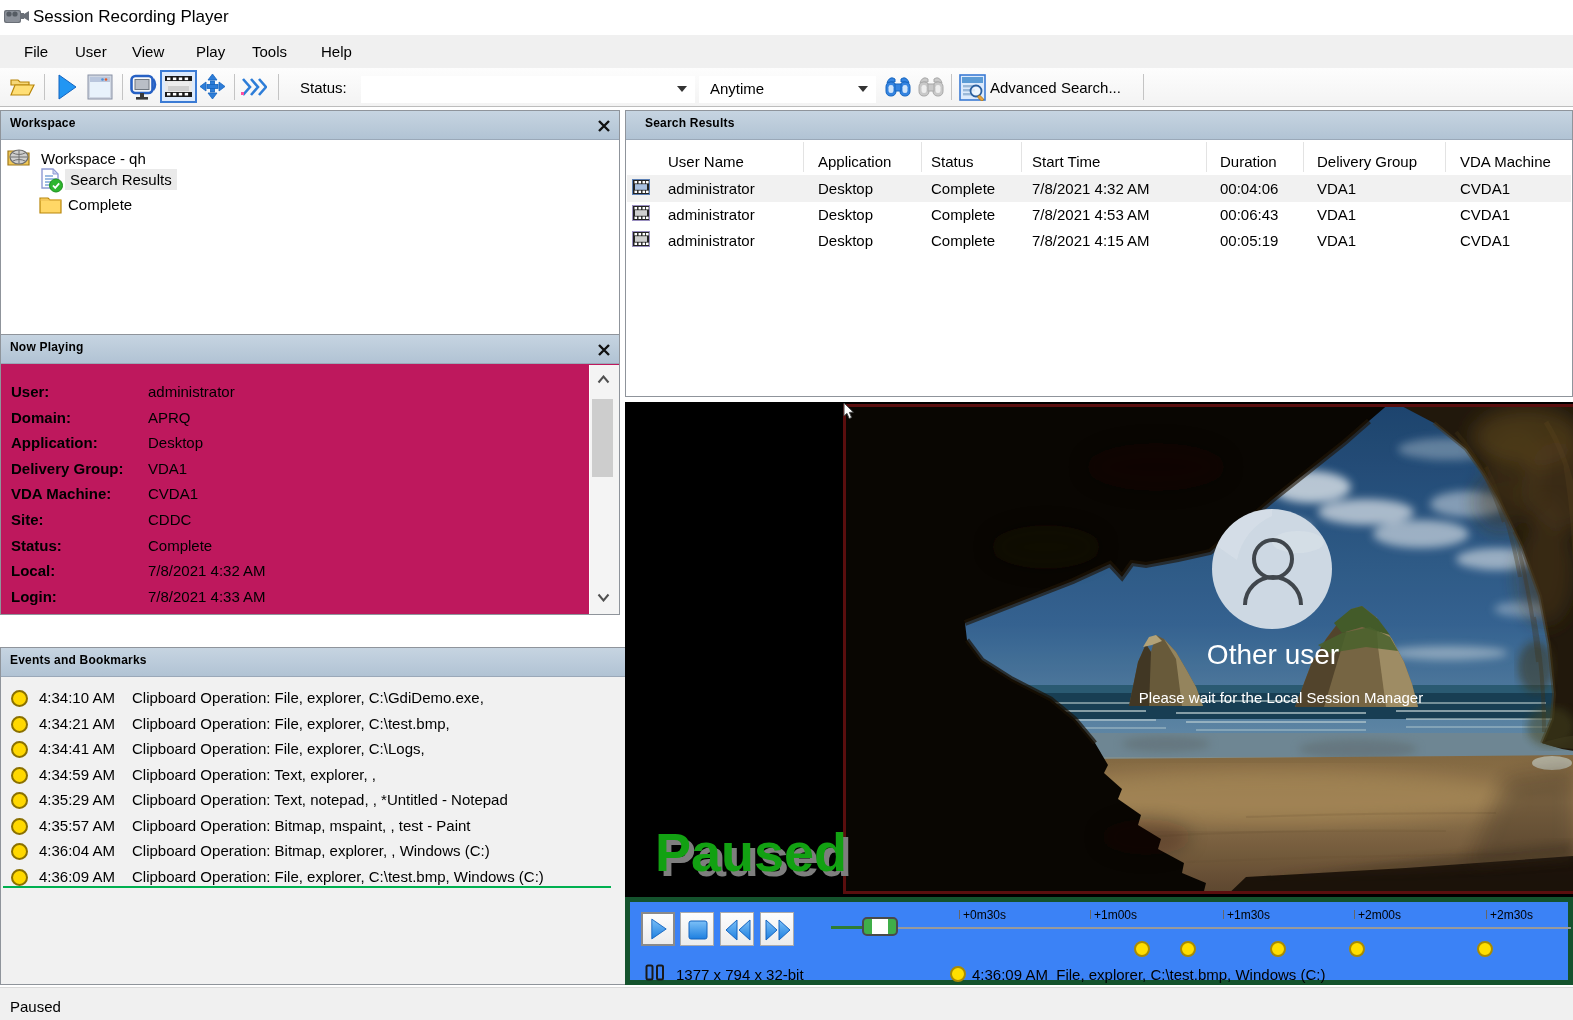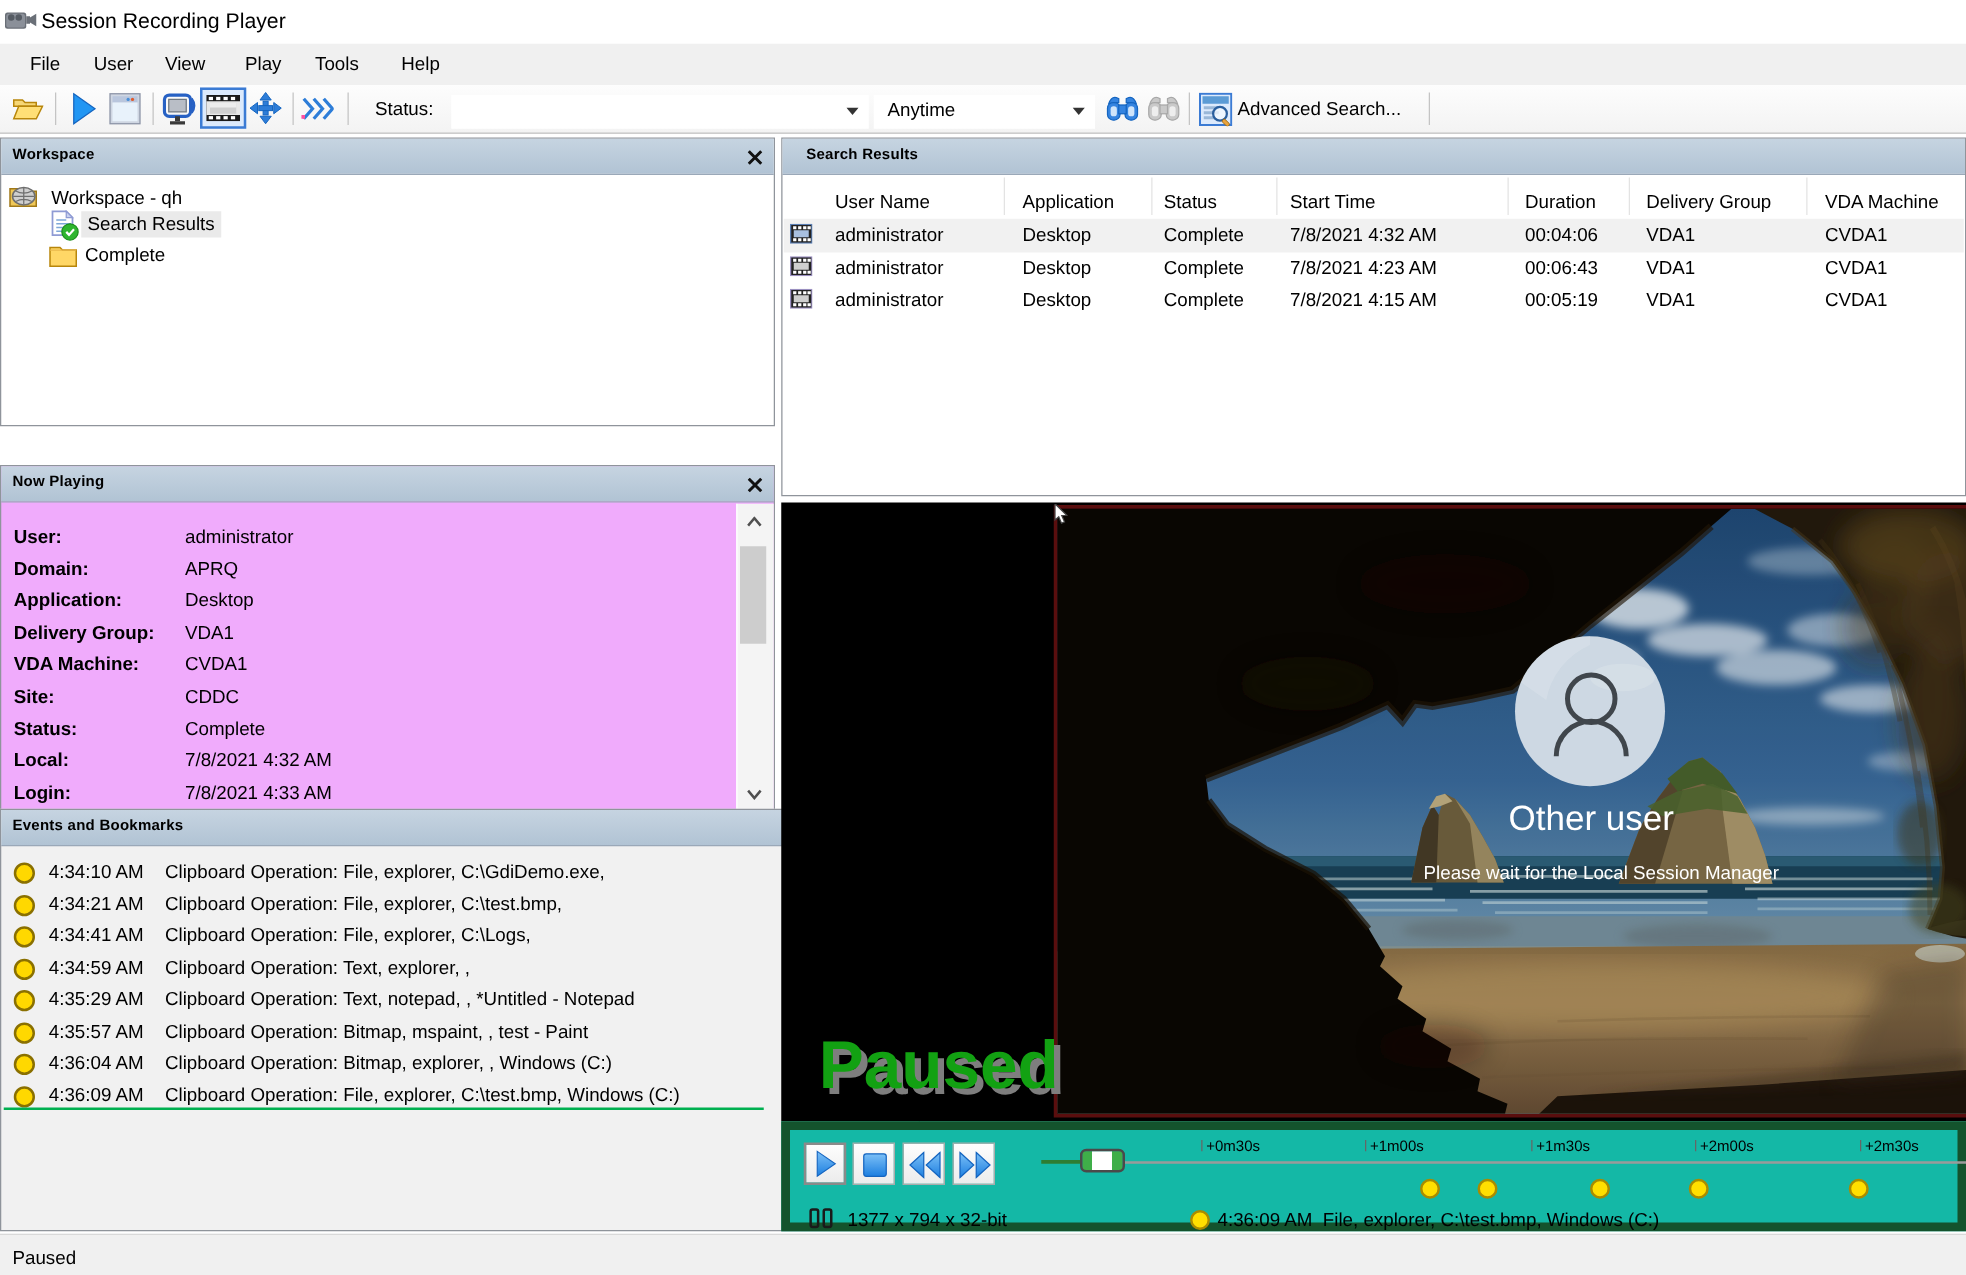--- a/index.html
+++ b/index.html
@@ -189,21 +189,21 @@
     <path d="M13 17.5 l2.2 2.4 l4 -4.5" fill="none" stroke="#fff" stroke-width="1.8"></path>
   </svg>
   <div class="a" style="left:64px;top:58px;background:#eaeaea;padding:2px 5px">Search Results</div>
   <svg class="a" style="left:38px;top:84px" width="23" height="19" viewBox="0 0 23 19">
     <path d="M1 3 h8 l2 2 h11 v13 h-21 z" fill="#ffd766" stroke="#b8860b" stroke-width="1.2"></path>
     <path d="M1 5 h21" stroke="#eab94d" stroke-width="1"></path>
   </svg>
   <div class="a" style="left:67px;top:85px">Complete</div>
 </div>
 
-<div class="panel" style="left:0;top:372px;width:620px;height:281px;background:#f0abfc">
+<div class="panel" style="left:0;top:334px;width:620px;height:281px;background:#be185d">
   <div class="ph">
       <b>Now Playing</b>
     <svg class="a" style="right:9px;top:9px" width="12" height="12">
         <path d="M1 1 L11 11 M11 1 L1 11" stroke="#111" stroke-width="2.4"></path>
       </svg>
   </div>
   <div class="a bold" style="left:10px;top:48px">User:</div>
     <div class="a" style="left:147px;top:48px">administrator</div>
   <div class="a bold" style="left:10px;top:74px">Domain:</div>
     <div class="a" style="left:147px;top:74px">APRQ</div>
@@ -339,21 +339,21 @@
         <rect x="14" y="2" width="2.6" height="2.4" fill="#fff"></rect>
         <rect x="2.5" y="11.6" width="2.6" height="2.4" fill="#fff"></rect>
         <rect x="6.5" y="11.6" width="2.6" height="2.4" fill="#fff"></rect>
         <rect x="10.5" y="11.6" width="2.6" height="2.4" fill="#fff"></rect>
         <rect x="14" y="11.6" width="2.6" height="2.4" fill="#fff"></rect>
         <rect x="3" y="5.2" width="12" height="5.6" fill="#cfcfcf"></rect>
       </svg>
     <div class="cell" style="left:42px">administrator</div>
       <div class="cell" style="left:192px">Desktop</div>
       <div class="cell" style="left:305px">Complete</div>
-      <div class="cell" style="left:406px">7/8/2021 4:23 AM</div>
+      <div class="cell" style="left:406px">7/8/2021 4:53 AM</div>
       <div class="cell" style="left:594px">00:06:43</div>
       <div class="cell" style="left:691px">VDA1</div>
       <div class="cell" style="left:834px">CVDA1</div>
     </div>
 
   <div class="row" style="top:121px">
       <svg class="fi" viewBox="0 0 18 16">
         <rect x="0" y="0" width="18" height="16" fill="#9a8fc0"></rect>
         <rect x="1" y="1" width="16" height="14" fill="#222"></rect>
         <rect x="2.5" y="2" width="2.6" height="2.4" fill="#fff"></rect>
@@ -487,21 +487,21 @@
     <path d="M399 198 a28 28 0 0 1 56 0" fill="none" stroke="#40464c" stroke-width="4"></path>
     <text x="427" y="257" font-size="28" fill="#fff" text-anchor="middle" font-family="Liberation Sans,sans-serif">Other user</text>
     <text x="435" y="296" font-size="15" fill="#fff" text-anchor="middle" font-family="Liberation Sans,sans-serif">Please wait for the Local Session Manager</text>
   </svg>
 </div>
 
 <svg class="a" style="left:843px;top:403px;z-index:5" width="12" height="17" viewBox="0 0 12 17">
     <polygon points="1,0 1,13 4,10.4 6.2,15.6 8.6,14.5 6.4,9.4 10.4,9.2" fill="#fff" stroke="#444" stroke-width="1"></polygon>
   </svg>
 
-<div class="a" style="left:625px;top:897px;width:948px;height:88px;background:#14b8a6;border:7px solid #14532d">
+<div class="a" style="left:625px;top:897px;width:948px;height:88px;background:#3b82f6;border:5px solid #14532d">
   <div class="btn" style="left:11px;top:10px;border:2px solid #8a8a8a;width:34px;height:34px">
     <svg width="18" height="22" viewBox="0 0 20 24" style="margin:4px 0 0 7px">
         <polygon points="2,1 18,12 2,23" fill="url(#bg1)" stroke="#1565c0"></polygon>
         <defs>
           <linearGradient id="bg1" x1="0" y1="0" x2="0" y2="1">
             <stop offset="0" stop-color="#7cc0f7"></stop>
             <stop offset="1" stop-color="#1d7fe0"></stop>
           </linearGradient>
         </defs>
       </svg>

